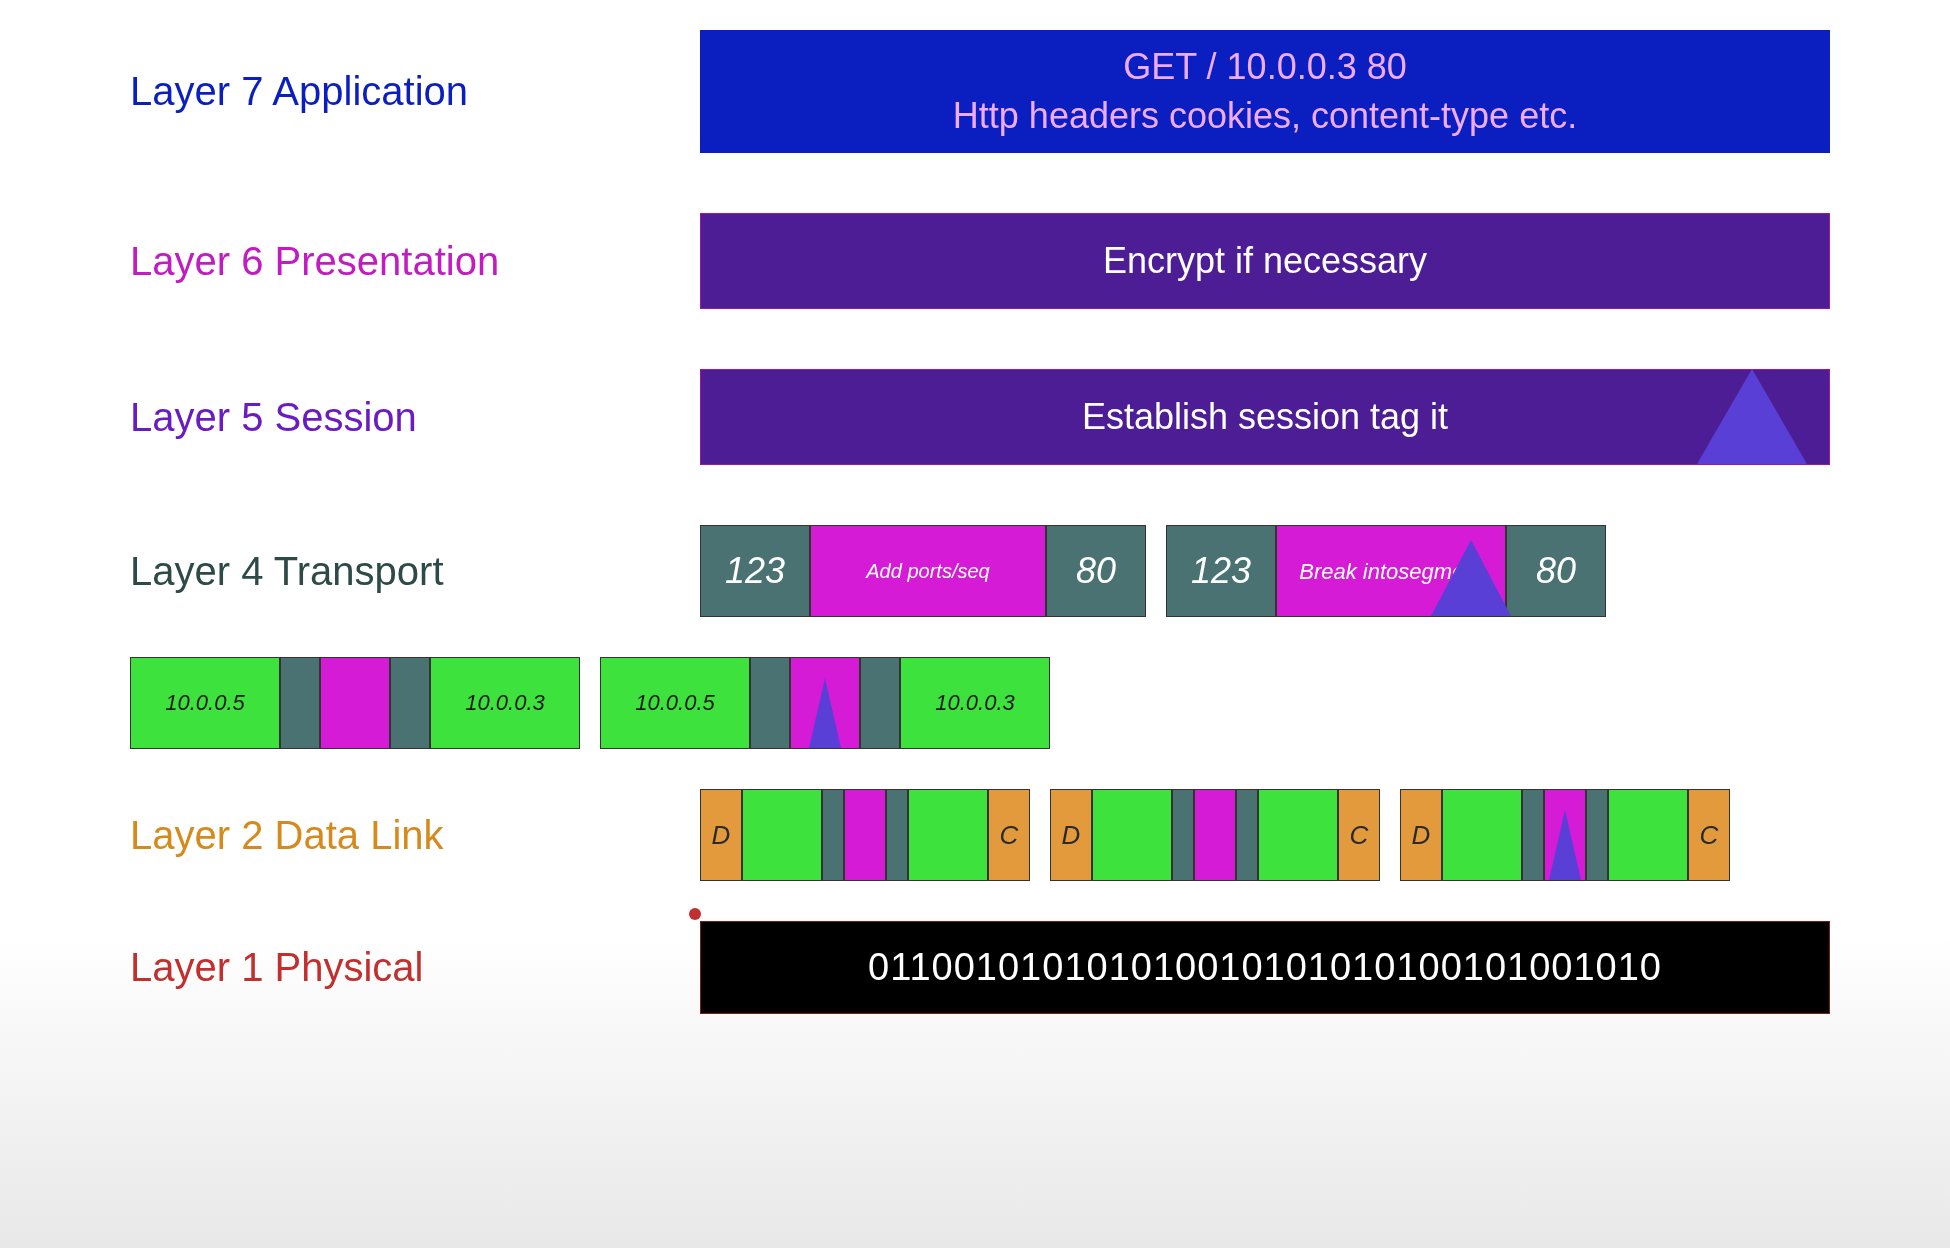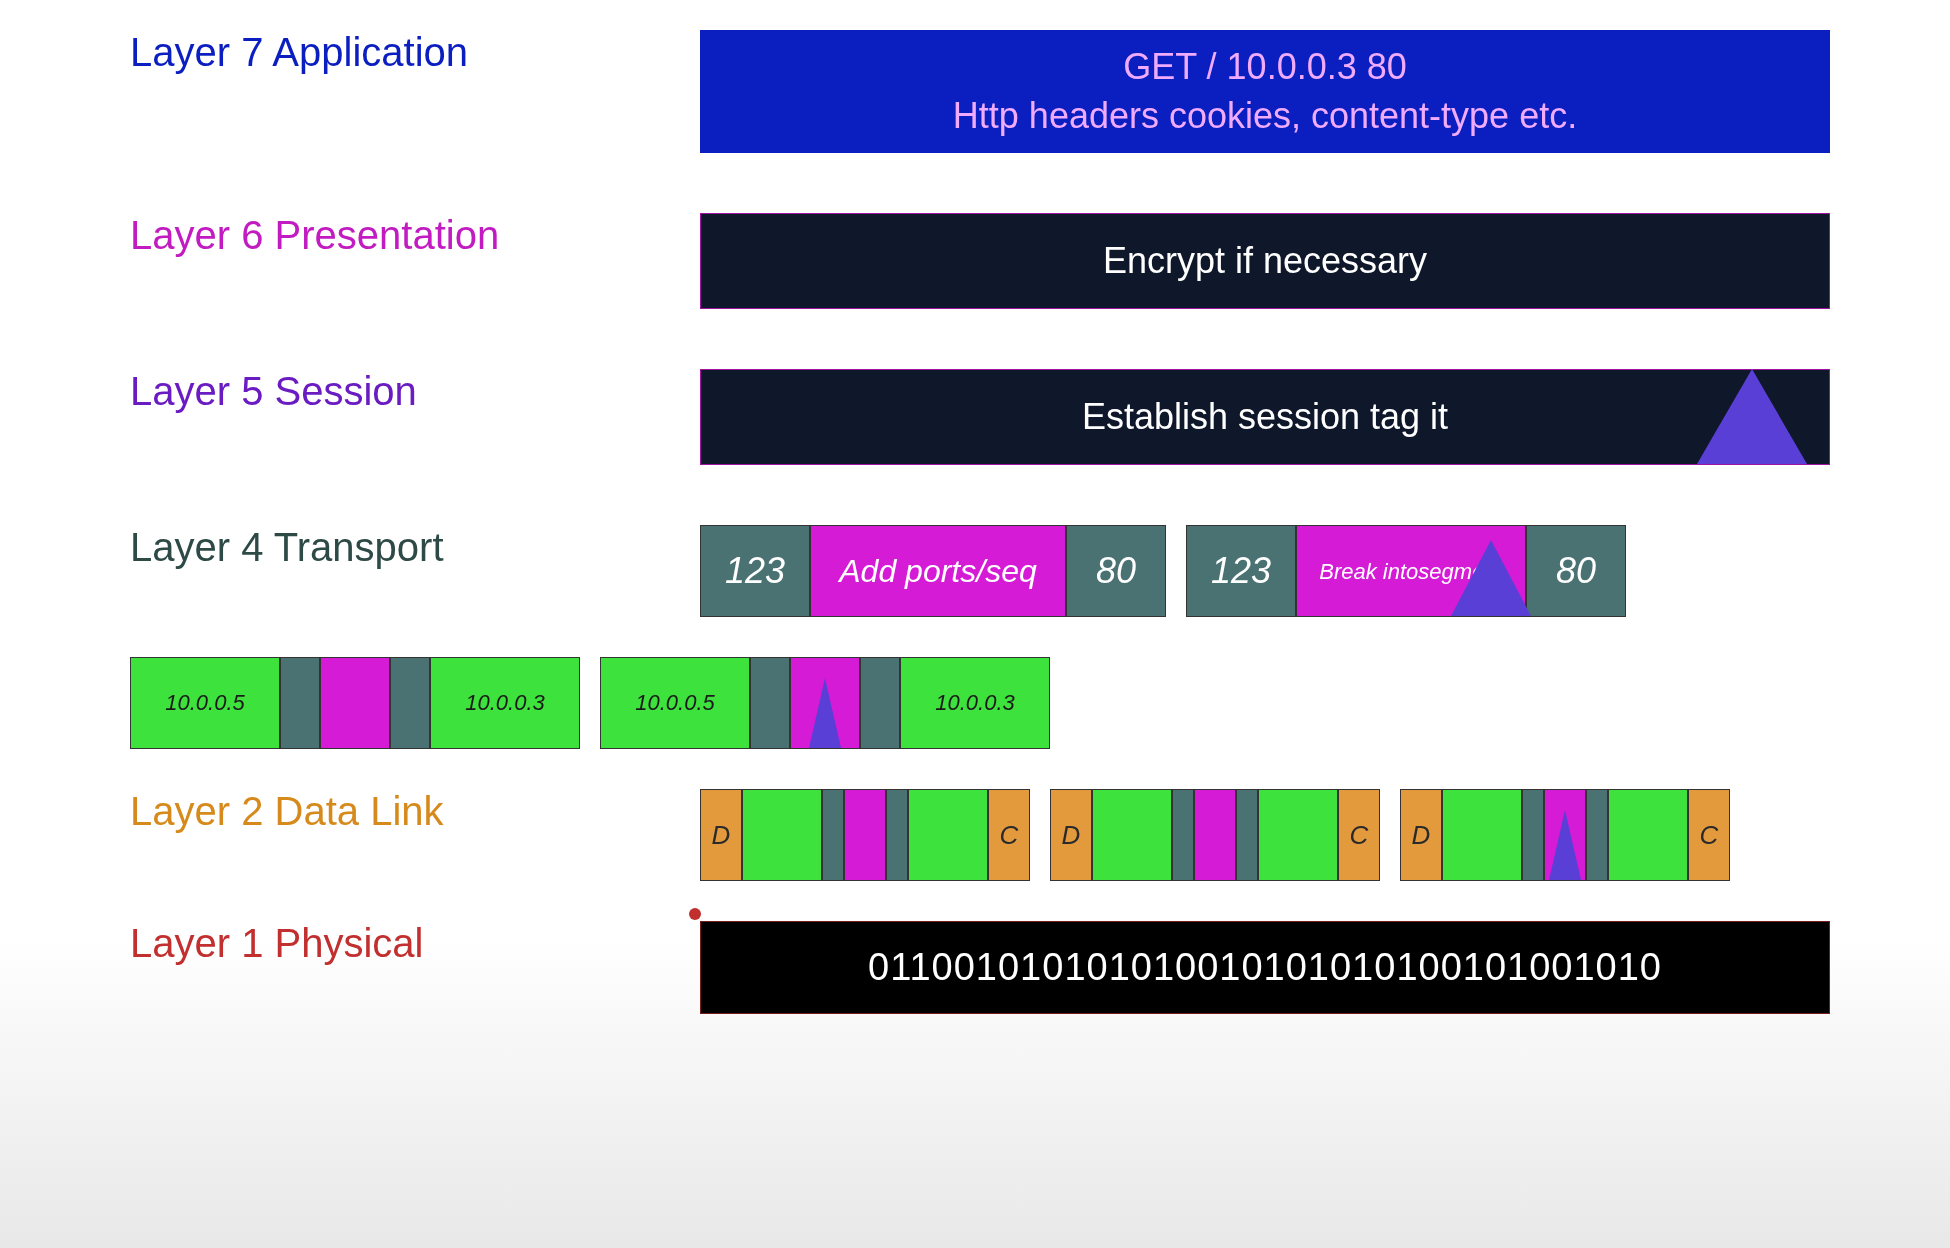--- a/index.html
+++ b/index.html
@@ -13,21 +13,21 @@
     position: relative;
   }
   .container {
     position: absolute;
     left: 130px;
     top: 30px;
     width: 1700px;
   }
   .row {
     display: flex;
-    align-items: flex-start;
+    align-items: center;
     margin-bottom: 60px;
     position: relative;
   }
   .row-l4, .row-l3, .row-l2 { margin-bottom: 40px; }
   .row-l1 { margin-bottom: 12px; }
   .label {
     width: 570px;
     font-size: 40px;
     font-weight: 400;
     padding-right: 30px;
@@ -53,21 +53,21 @@
     background: #0b1fc1;
     color: #f0abfc;
     font-size: 36px;
     text-align: center;
     padding: 12px 20px;
     border: 1px solid #0b1fc1;
     line-height: 1.35;
   }
   .box-l6, .box-l5 {
     flex: 1;
-    background: #0f172a;
+    background: #4c1d95;
     color: #fff;
     font-size: 36px;
     text-align: center;
     padding: 26px 36px;
     border: 1px solid #a015a0;
     position: relative;
   }
   .triangle-big {
     position: absolute;
     right: 22px;
@@ -168,21 +168,21 @@
         <div class="triangle-big"></div>
       </div>
     </div>
   </div>
 
   <div class="row row-l4">
     <div class="label label-l4">Layer 4 Transport</div>
     <div class="content">
       <div class="group">
         <div class="seg seg-teal" style="width:110px">123</div>
-        <div class="seg seg-mag" style="width:256px;font-size:32px">Add ports/seq</div>
+        <div class="seg seg-mag" style="width:236px;font-size:20px">Add ports/seq</div>
         <div class="seg seg-teal" style="width:100px">80</div>
       </div>
       <div class="group">
         <div class="seg seg-teal" style="width:110px">123</div>
         <div class="seg seg-mag" style="width:230px">
           <span>Break into</span>
             <br>
           <span>segment</span>
           <div class="tri-med"></div>
         </div>

